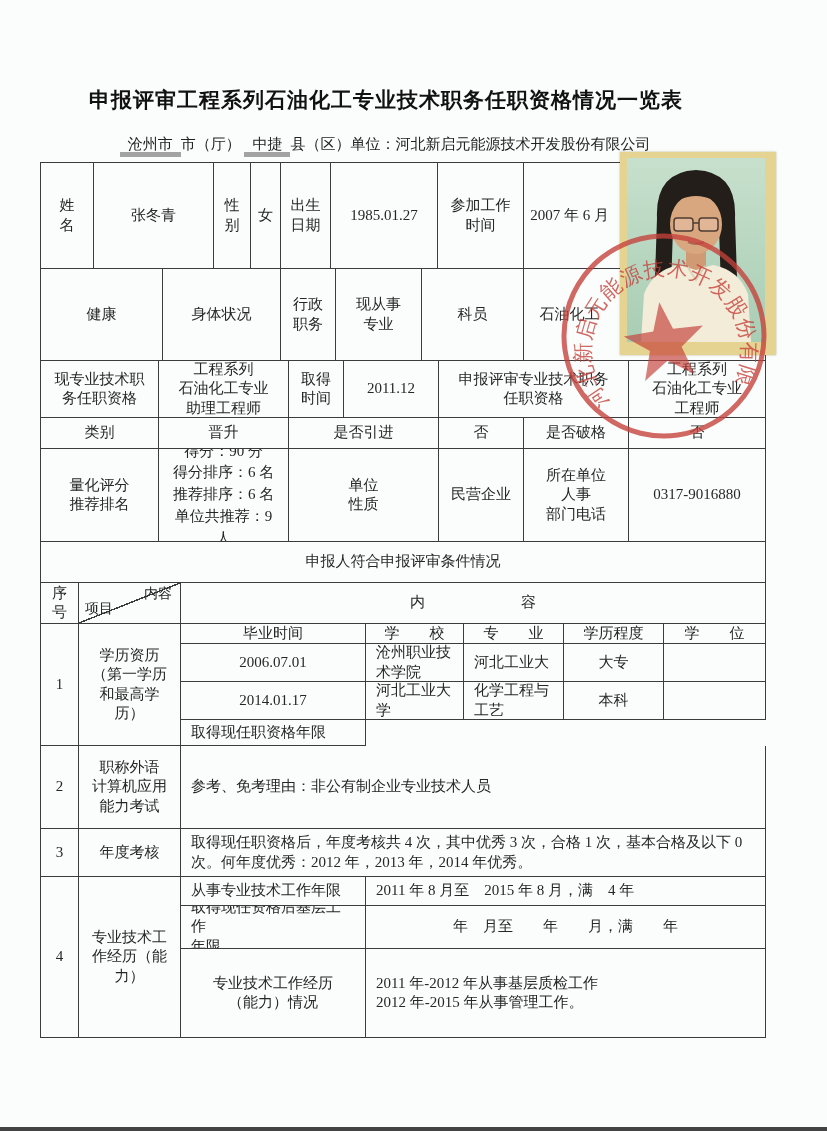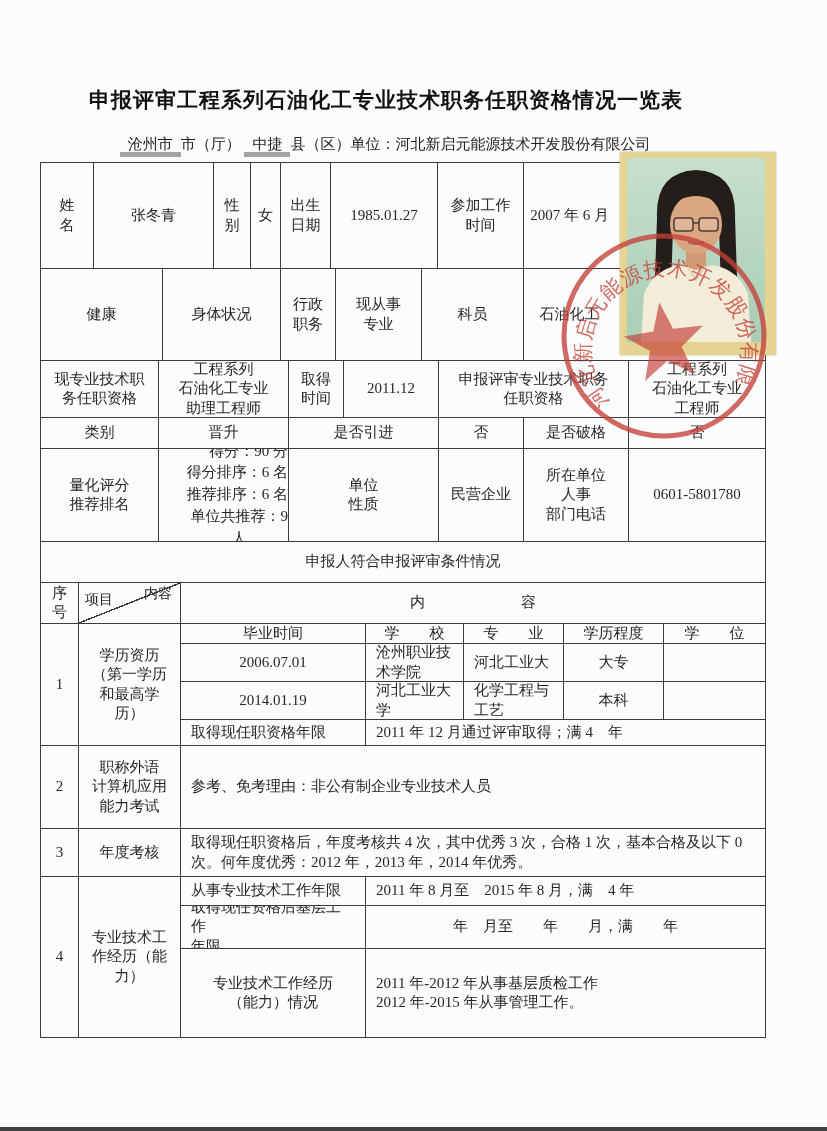--- a/index.html
+++ b/index.html
@@ -34,33 +34,33 @@
   .al { justify-content:flex-start; text-align:left; padding:2px 10px; }
   .col { display:flex; flex-direction:column; }
   .diag {
     position:relative;
     background-image:linear-gradient(to bottom right,
       transparent calc(50% - 0.7px), #3c3c3c calc(50% - 0.7px),
       #3c3c3c calc(50% + 0.7px), transparent calc(50% + 0.7px));
     font-family:Liberation Mono, monospace;
   }
   .diag .dt { position:absolute; top:2px; right:8px; font-size:14px; }
-  .diag .db { position:absolute; bottom:14px; left:6px; font-size:14px; }
+  .diag .db { position:absolute; bottom:5px; left:6px; font-size:14px; }
   .spread { display:flex; justify-content:center; gap:96px; }
   .photo {
     position:absolute; left:620px; top:152px; width:156px; height:203px;
     background:#e5d491; z-index:2; box-shadow:0 0 2px rgba(120,110,40,.5);
   }
   .photo-inner { position:absolute; left:7px; top:6px; right:11px; bottom:13px; overflow:hidden; }
   .stamp {
     position:absolute; left:552px; top:224px; width:224px; height:224px;
     z-index:3; opacity:.78; transform:rotate(-8deg); pointer-events:none;
   }
   .scan-edge-bottom { position:absolute; left:0; bottom:0; width:827px; height:4px; background:#222; opacity:.85; z-index:4; }
-  .score-lines { display:flex; flex-direction:column; align-items:flex-end; line-height:1.45; }
+  .score-lines { display:flex; flex-direction:column; align-items:center; line-height:1.45; }
 </style>
 </head>
 <body>
 
 <div id="page">
 
   <div class="title">申报评审工程系列石油化工专业技术职务任职资格情况一览表</div>
 
   <div class="subtitle">
     <span class="ul">沧州市</span><span>市（厅）</span>
@@ -129,21 +129,21 @@
         <div>推荐排序：6 名</div>
         <div>单位共推荐：9
 人</div>
       </div>
       <div class="c" style="width:150px;height:93px">单位
 性质</div>
       <div class="c" style="width:85px;height:93px">民营企业</div>
       <div class="c" style="width:105px;height:93px">所在单位
 人事
 部门电话</div>
-      <div class="c" style="width:137px;height:93px">0601-5801780</div>
+      <div class="c" style="width:137px;height:93px">0317-9016880</div>
     </div>
 
     <div class="trow">
       <div class="c" style="width:725px;height:41px">申报人符合申报评审条件情况</div>
     </div>
 
     <div class="trow">
       <div class="c" style="width:38px;height:41px">序
 号</div>
       <div class="c diag" style="width:102px;height:41px">
@@ -172,31 +172,30 @@
         </div>
         <div class="trow">
           <div class="c" style="width:185px;height:38px">2006.07.01</div>
           <div class="c al" style="width:98px;height:38px">沧州职业技
 术学院</div>
           <div class="c al" style="width:100px;height:38px">河北工业大</div>
           <div class="c" style="width:100px;height:38px">大专</div>
           <div class="c" style="width:102px;height:38px"></div>
         </div>
         <div class="trow">
-          <div class="c" style="width:185px;height:38px">2014.01.19</div>
+          <div class="c" style="width:185px;height:38px">2014.01.17</div>
           <div class="c al" style="width:98px;height:38px">河北工业大
 学</div>
           <div class="c al" style="width:100px;height:38px">化学工程与
 工艺</div>
           <div class="c" style="width:100px;height:38px">本科</div>
           <div class="c" style="width:102px;height:38px"></div>
         </div>
         <div class="trow">
           <div class="c al" style="width:185px;height:26px">取得现任职资格年限</div>
-          <div class="c al" style="width:400px;height:26px">2011 年 12 月通过评审取得；满 4　年</div>
         </div>
       </div>
     </div>
 
     <div class="trow">
       <div class="c" style="width:38px;height:83px">2</div>
       <div class="c" style="width:102px;height:83px">职称外语
 计算机应用
 能力考试</div>
       <div class="c al" style="width:585px;height:83px">参考、免考理由：非公有制企业专业技术人员</div>

